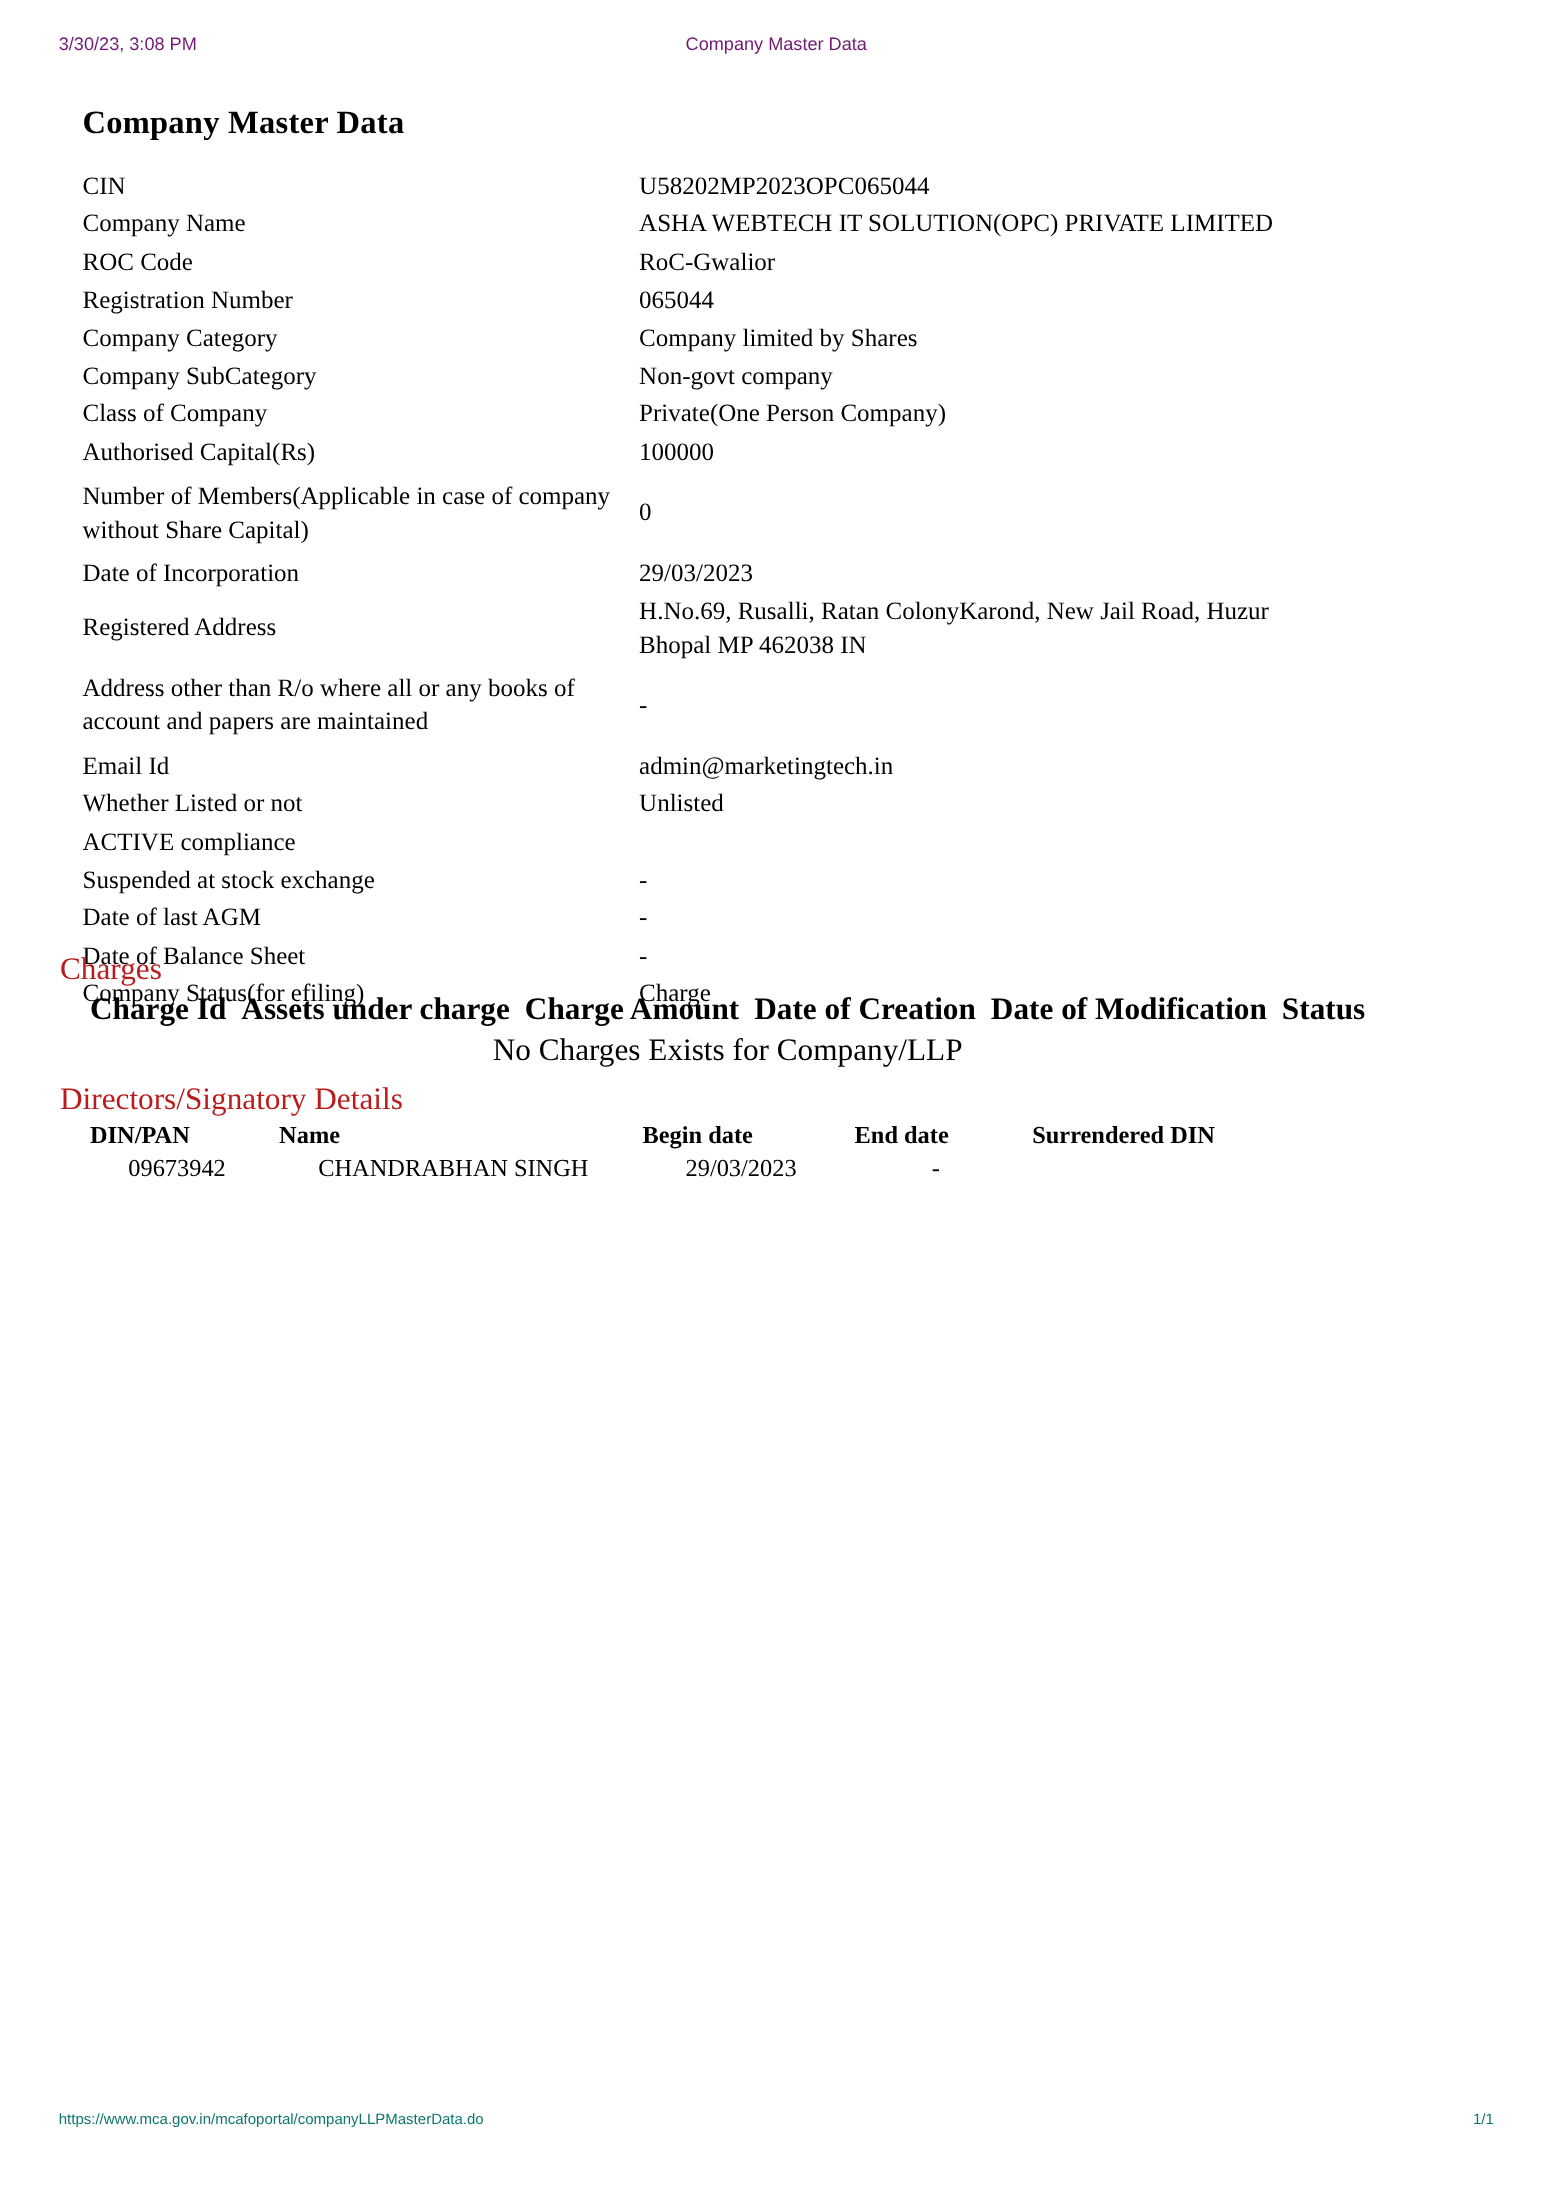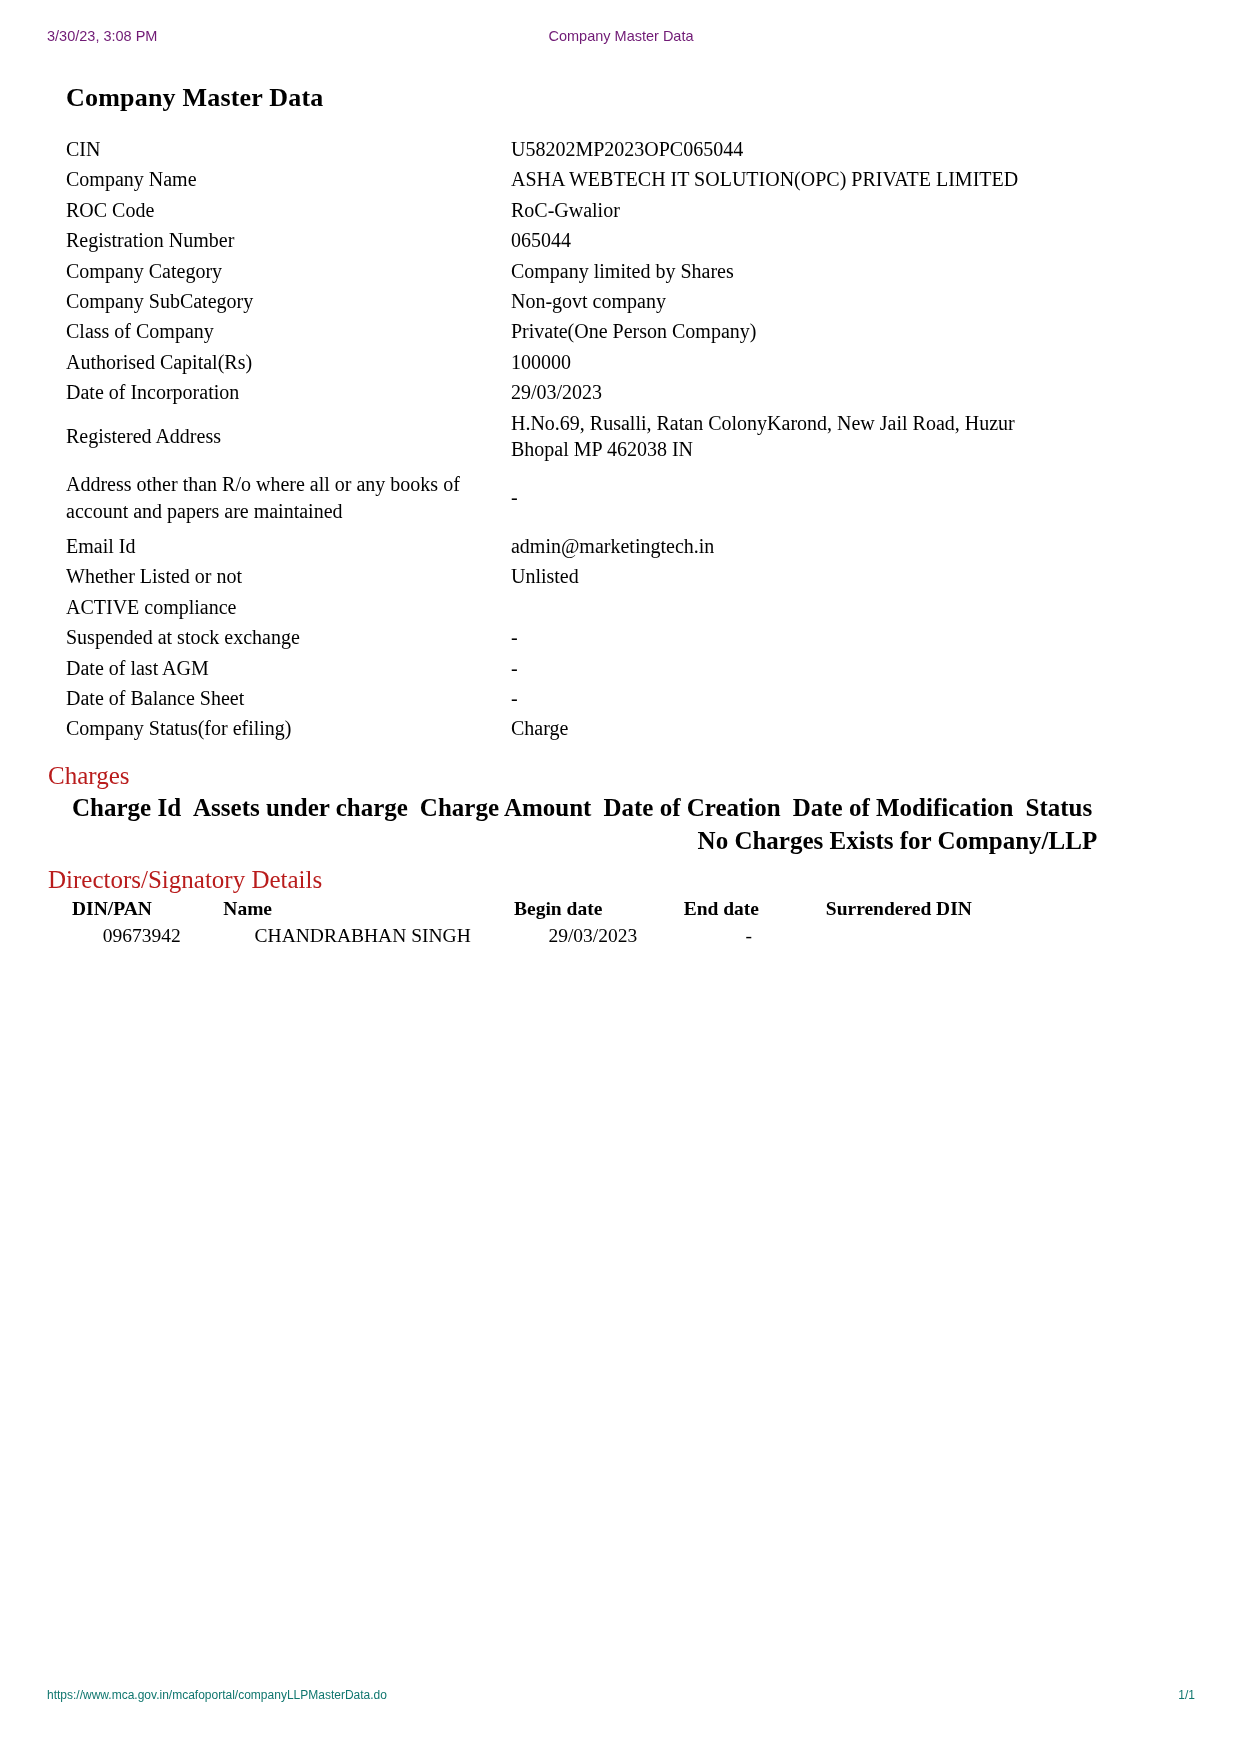--- a/index.html
+++ b/index.html
@@ -133,23 +133,23 @@
     border-collapse: collapse;
     font-size: 25px;
   }
   .charges-table th {
     font-weight: bold;
     text-align: center;
     padding: 1px 6px;
     white-space: nowrap;
   }
   .charges-table td.empty-msg {
-    text-align: right;
+    text-align: center;
     padding-top: 4px;
-    font-weight: bold;
+    font-weight: normal;
   }
 
   
   .directors-table {
     position: absolute;
     left: 66px;
     top: 897px;
     width: 1000px;
     border-collapse: collapse;
     font-size: 19.5px;
@@ -210,20 +210,24 @@
           <td class="k">Company SubCategory</td>
           <td class="v">Non-govt company</td>
         </tr>
         <tr>
           <td class="k">Class of Company</td>
           <td class="v">Private(One Person Company)</td>
         </tr>
         <tr>
           <td class="k">Authorised Capital(Rs)</td>
           <td class="v">100000</td>
+        </tr>
+        <tr class="tall">
+          <td class="k">Number of Members(Applicable in case of company without Share Capital)</td>
+          <td class="v">0</td>
         </tr>
         <tr>
           <td class="k">Date of Incorporation</td>
           <td class="v">29/03/2023</td>
         </tr>
         <tr>
           <td class="k">Registered Address</td>
           <td class="v">H.No.69, Rusalli, Ratan ColonyKarond, New Jail Road, Huzur Bhopal MP 462038 IN</td>
         </tr>
         <tr class="tall">

